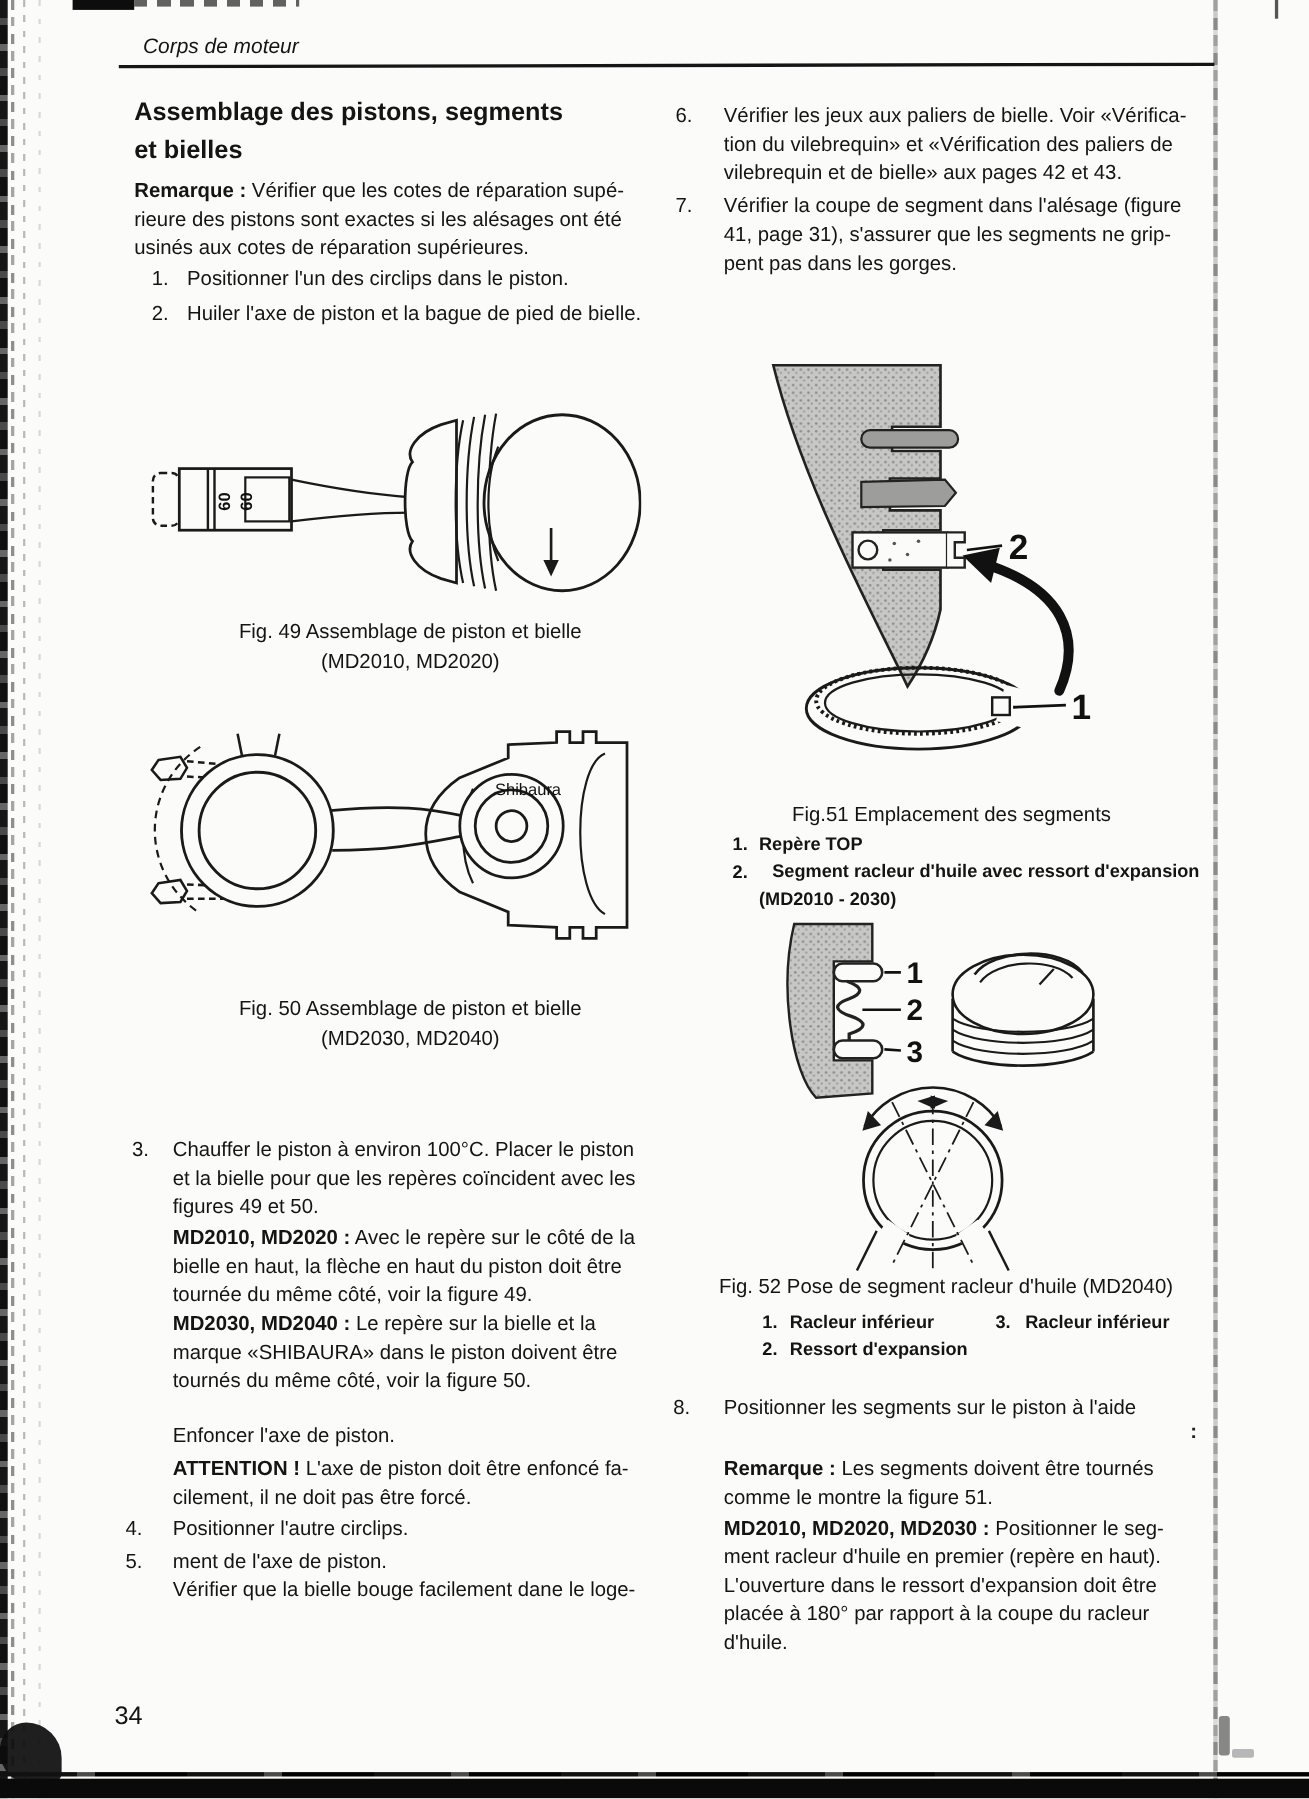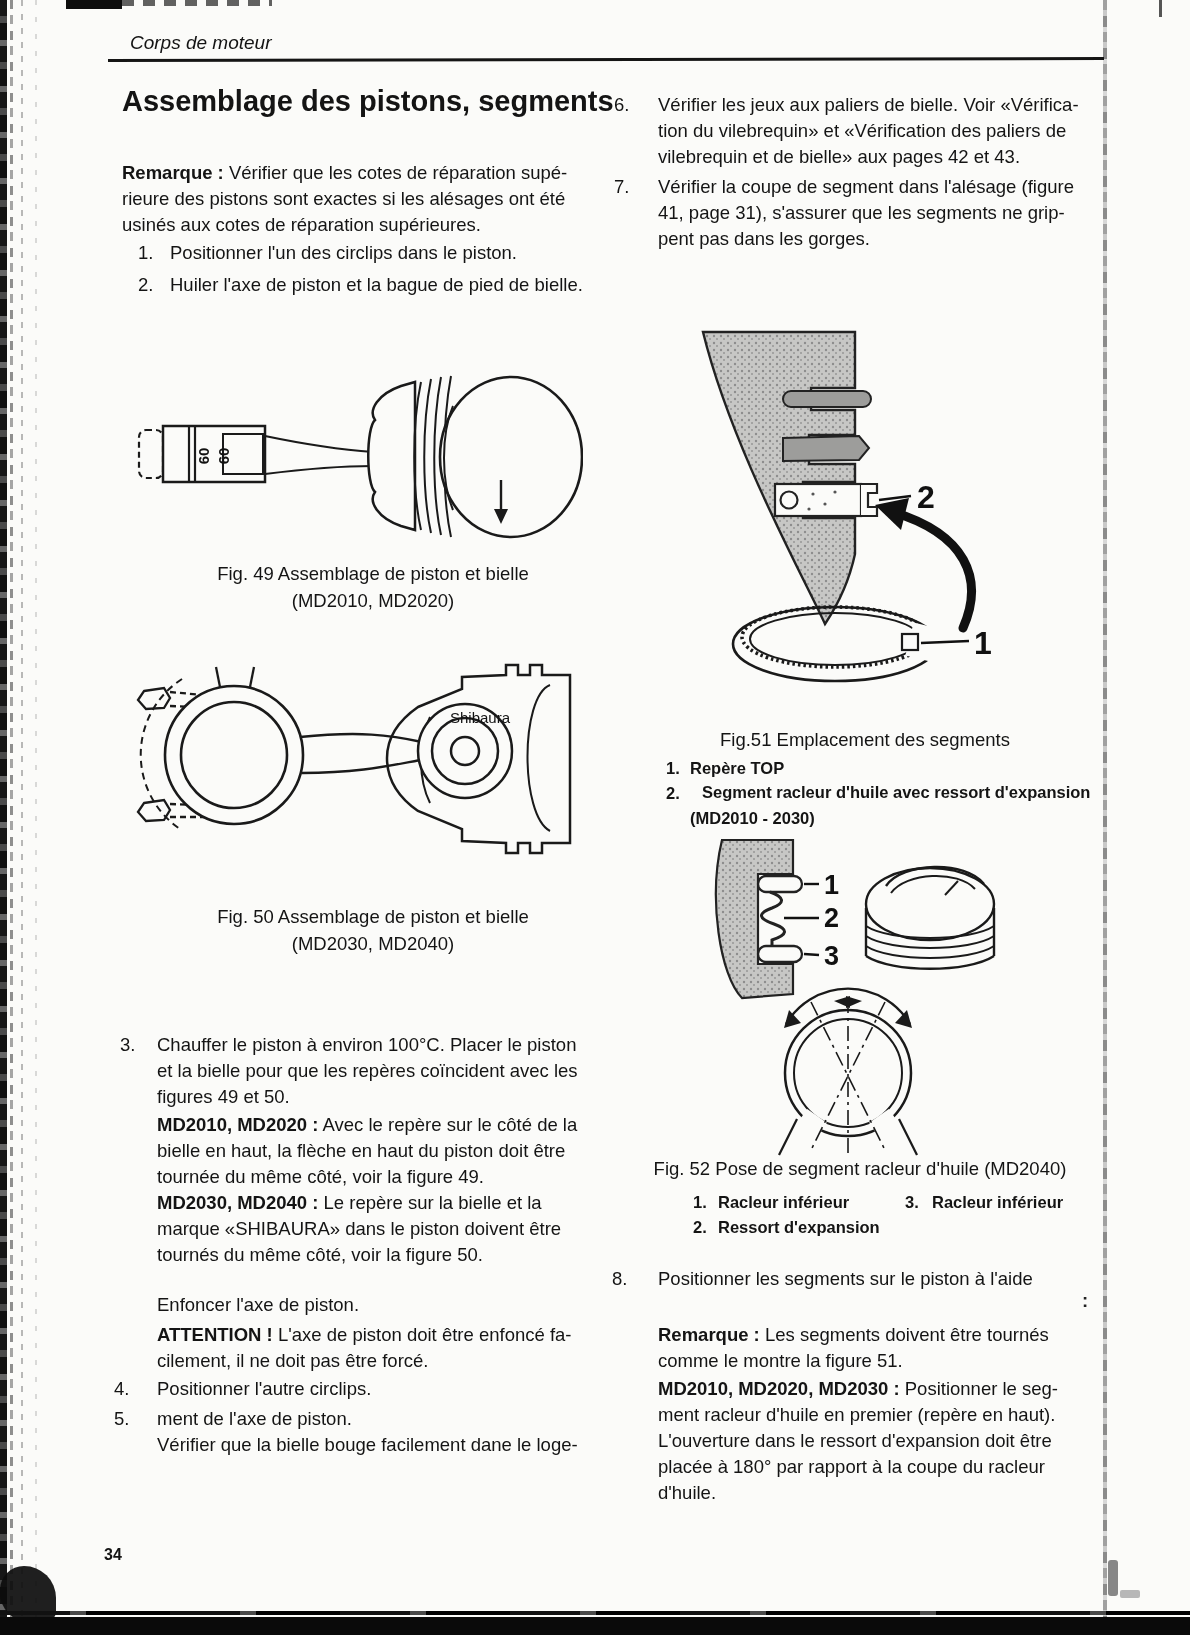--- a/index.html
+++ b/index.html
@@ -3,24 +3,24 @@
 <meta charset="utf-8">
 <style>
   html,body{margin:0;padding:0;background:#e8e8e6;}
   .page{position:relative;width:1190px;height:1635px;background:#fbfbf9;overflow:hidden;
         font-family:"Liberation Sans",sans-serif;color:#141414;}
   .abs{position:absolute;}
   .txt{font-size:18.5px;line-height:26px;}
   .ln{white-space:nowrap;}
   .b{font-weight:700;}
   .it{font-style:italic;}
-  .title{font-size:29px;font-weight:700;line-height:35px;white-space:nowrap;}
+  .title{font-size:23px;font-weight:700;line-height:35px;white-space:nowrap;}
   .cap{font-size:18.5px;line-height:27px;text-align:center;white-space:nowrap;}
   .sub{font-size:16.5px;line-height:25px;white-space:nowrap;font-weight:600;}
-  .pagenum{font-size:16px;font-weight:700;}
+  .pagenum{font-size:23px;font-weight:400;}
   svg text{font-family:"Liberation Sans",sans-serif;fill:#111;}
   .rule{background:#151515;}
   
   .edgeL1{left:0;top:0;width:7px;height:1635px;
     background:repeating-linear-gradient(180deg,#161616 0 16px,#4a4a4a 16px 23px,#101010 23px 40px,#666 40px 46px);}
   .edgeL2{left:10px;top:0;width:3px;height:1635px;opacity:.65;
     background:repeating-linear-gradient(180deg,#555 0 9px,transparent 9px 15px,#777 15px 24px,transparent 24px 31px);}
   .edgeL3{left:21px;top:0;width:2px;height:1635px;opacity:.45;
     background:repeating-linear-gradient(180deg,#666 0 6px,transparent 6px 14px);}
   .edgeL4{left:35px;top:0;width:2px;height:1635px;opacity:.3;
@@ -57,20 +57,21 @@
   <div class="abs blobBL"></div>
   <div class="abs botline"></div>
   <div class="abs botbar"></div>
   <div class="abs txt b" style="left:1082px;top:1288px;color:#222;">:</div>
 
   <div class="abs txt it" style="left:130px;top:30px;font-size:19px;">Corps de moteur</div>
   <div class="abs rule" style="left:108px;top:58px;width:996px;height:3px;transform:rotate(-0.12deg);"></div>
 
   <div class="abs title" style="left:122px;top:84px;">
     <div class="ln">Assemblage des pistons, segments</div>
+    <div class="ln">et bielles</div>
   </div>
 
   <div class="abs txt" style="left:122px;top:160px;">
     <div class="ln"><span class="b">Remarque :</span><span> Vérifier que les cotes de réparation supé-</span></div>
     <div class="ln">rieure des pistons sont exactes si les alésages ont été</div>
     <div class="ln">usinés aux cotes de réparation supérieures.</div>
   </div>
 
   <div class="abs txt" style="left:138px;top:240px;">1.</div>
   <div class="abs txt" style="left:170px;top:240px;">

